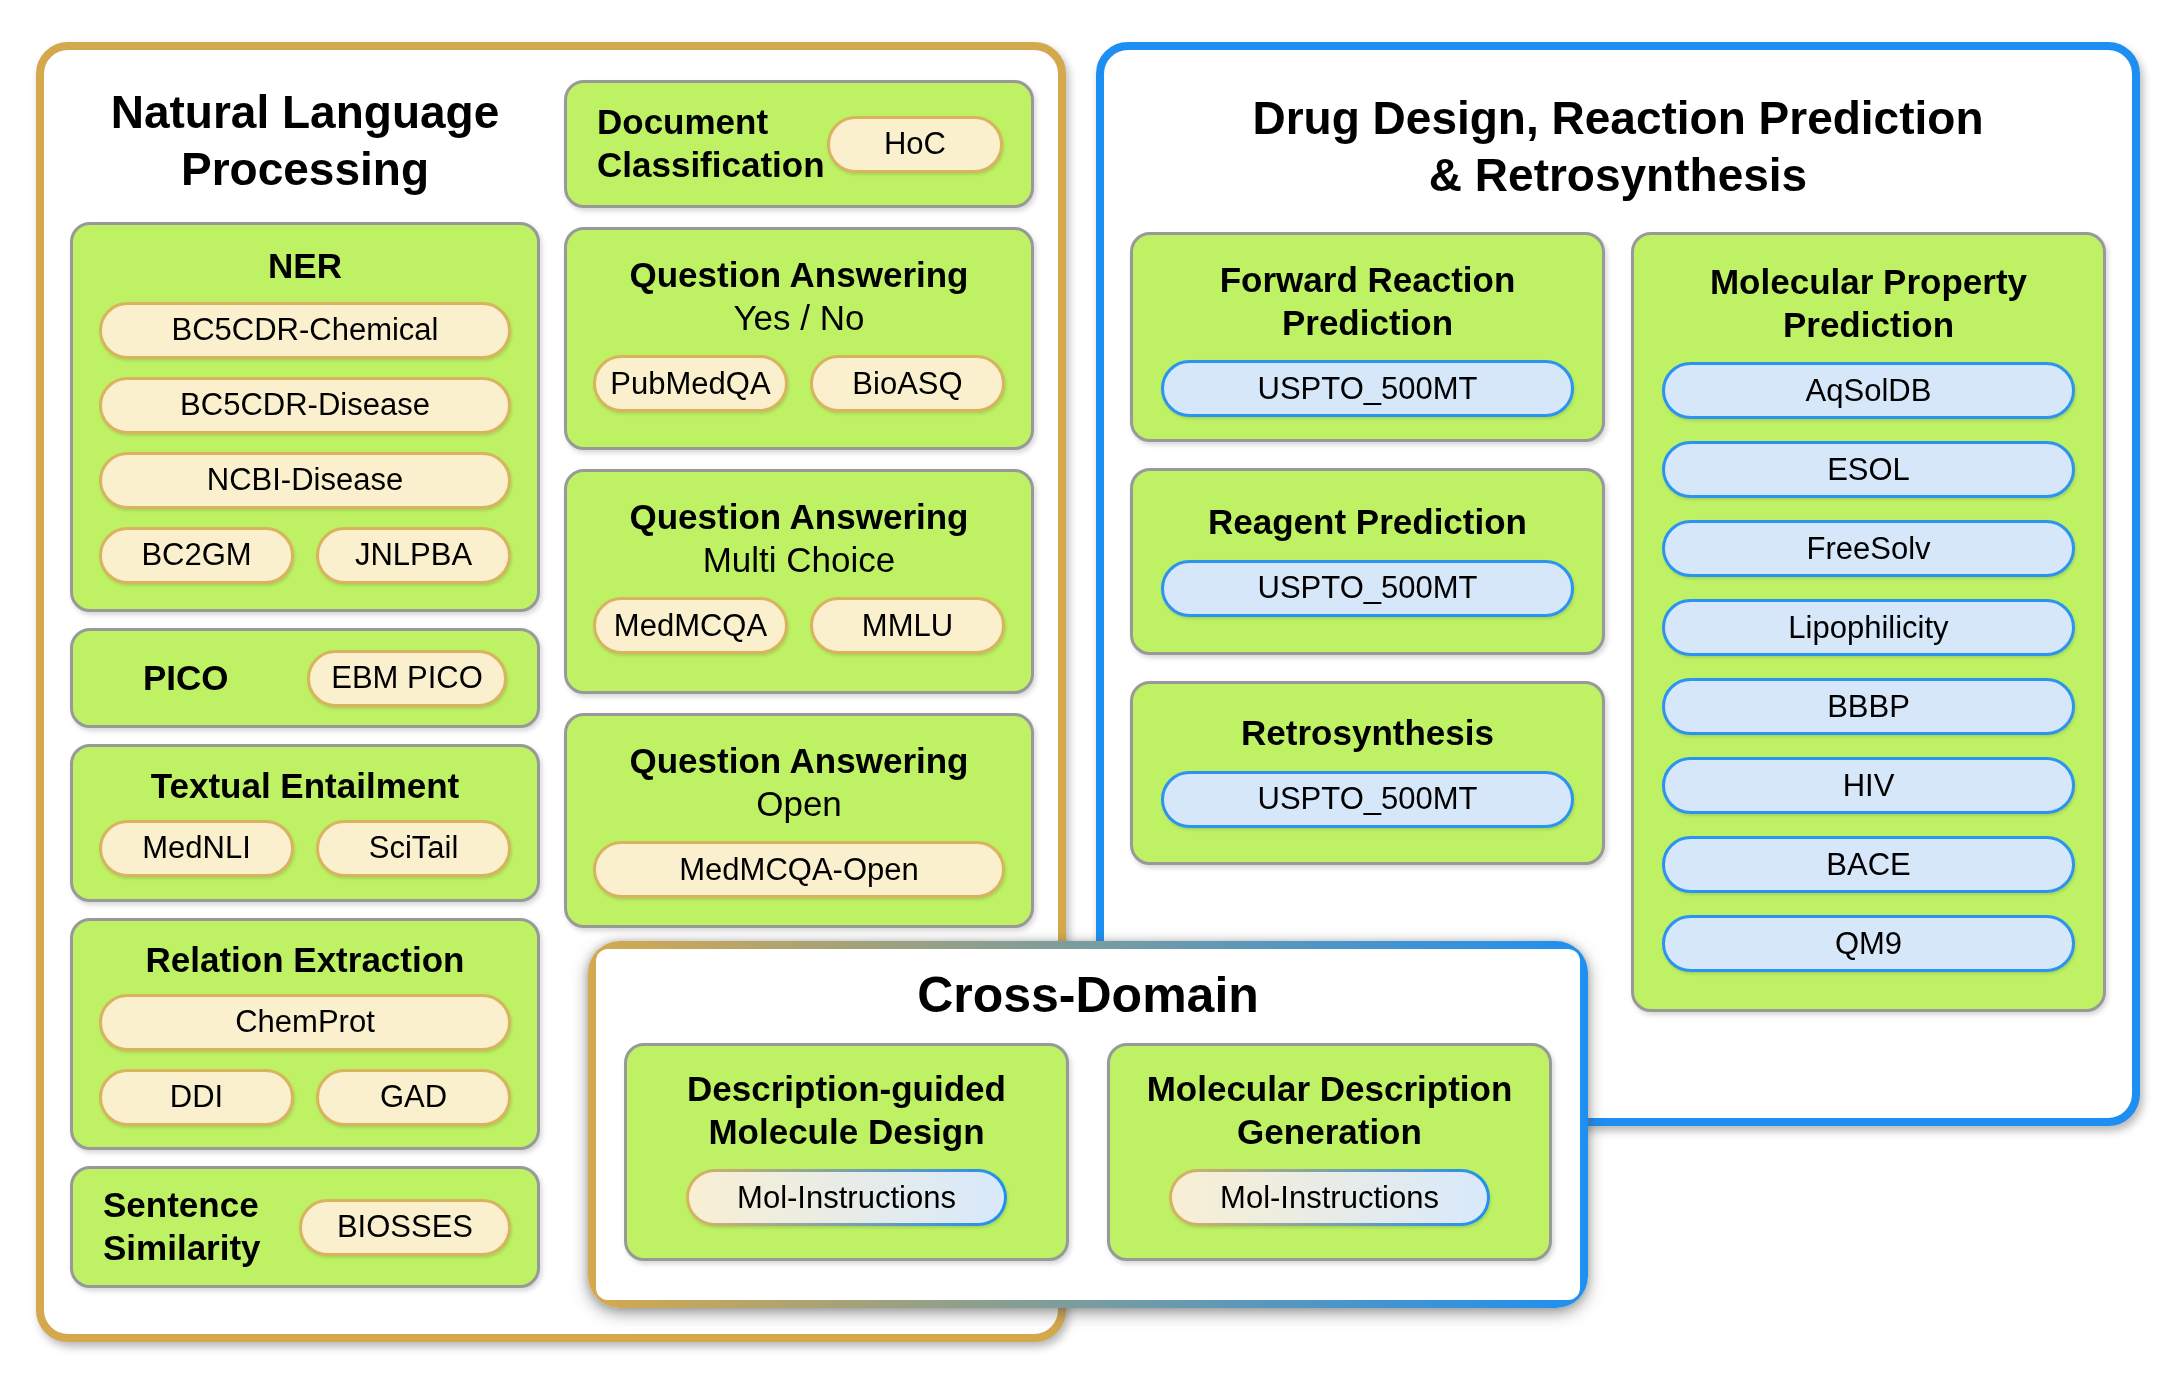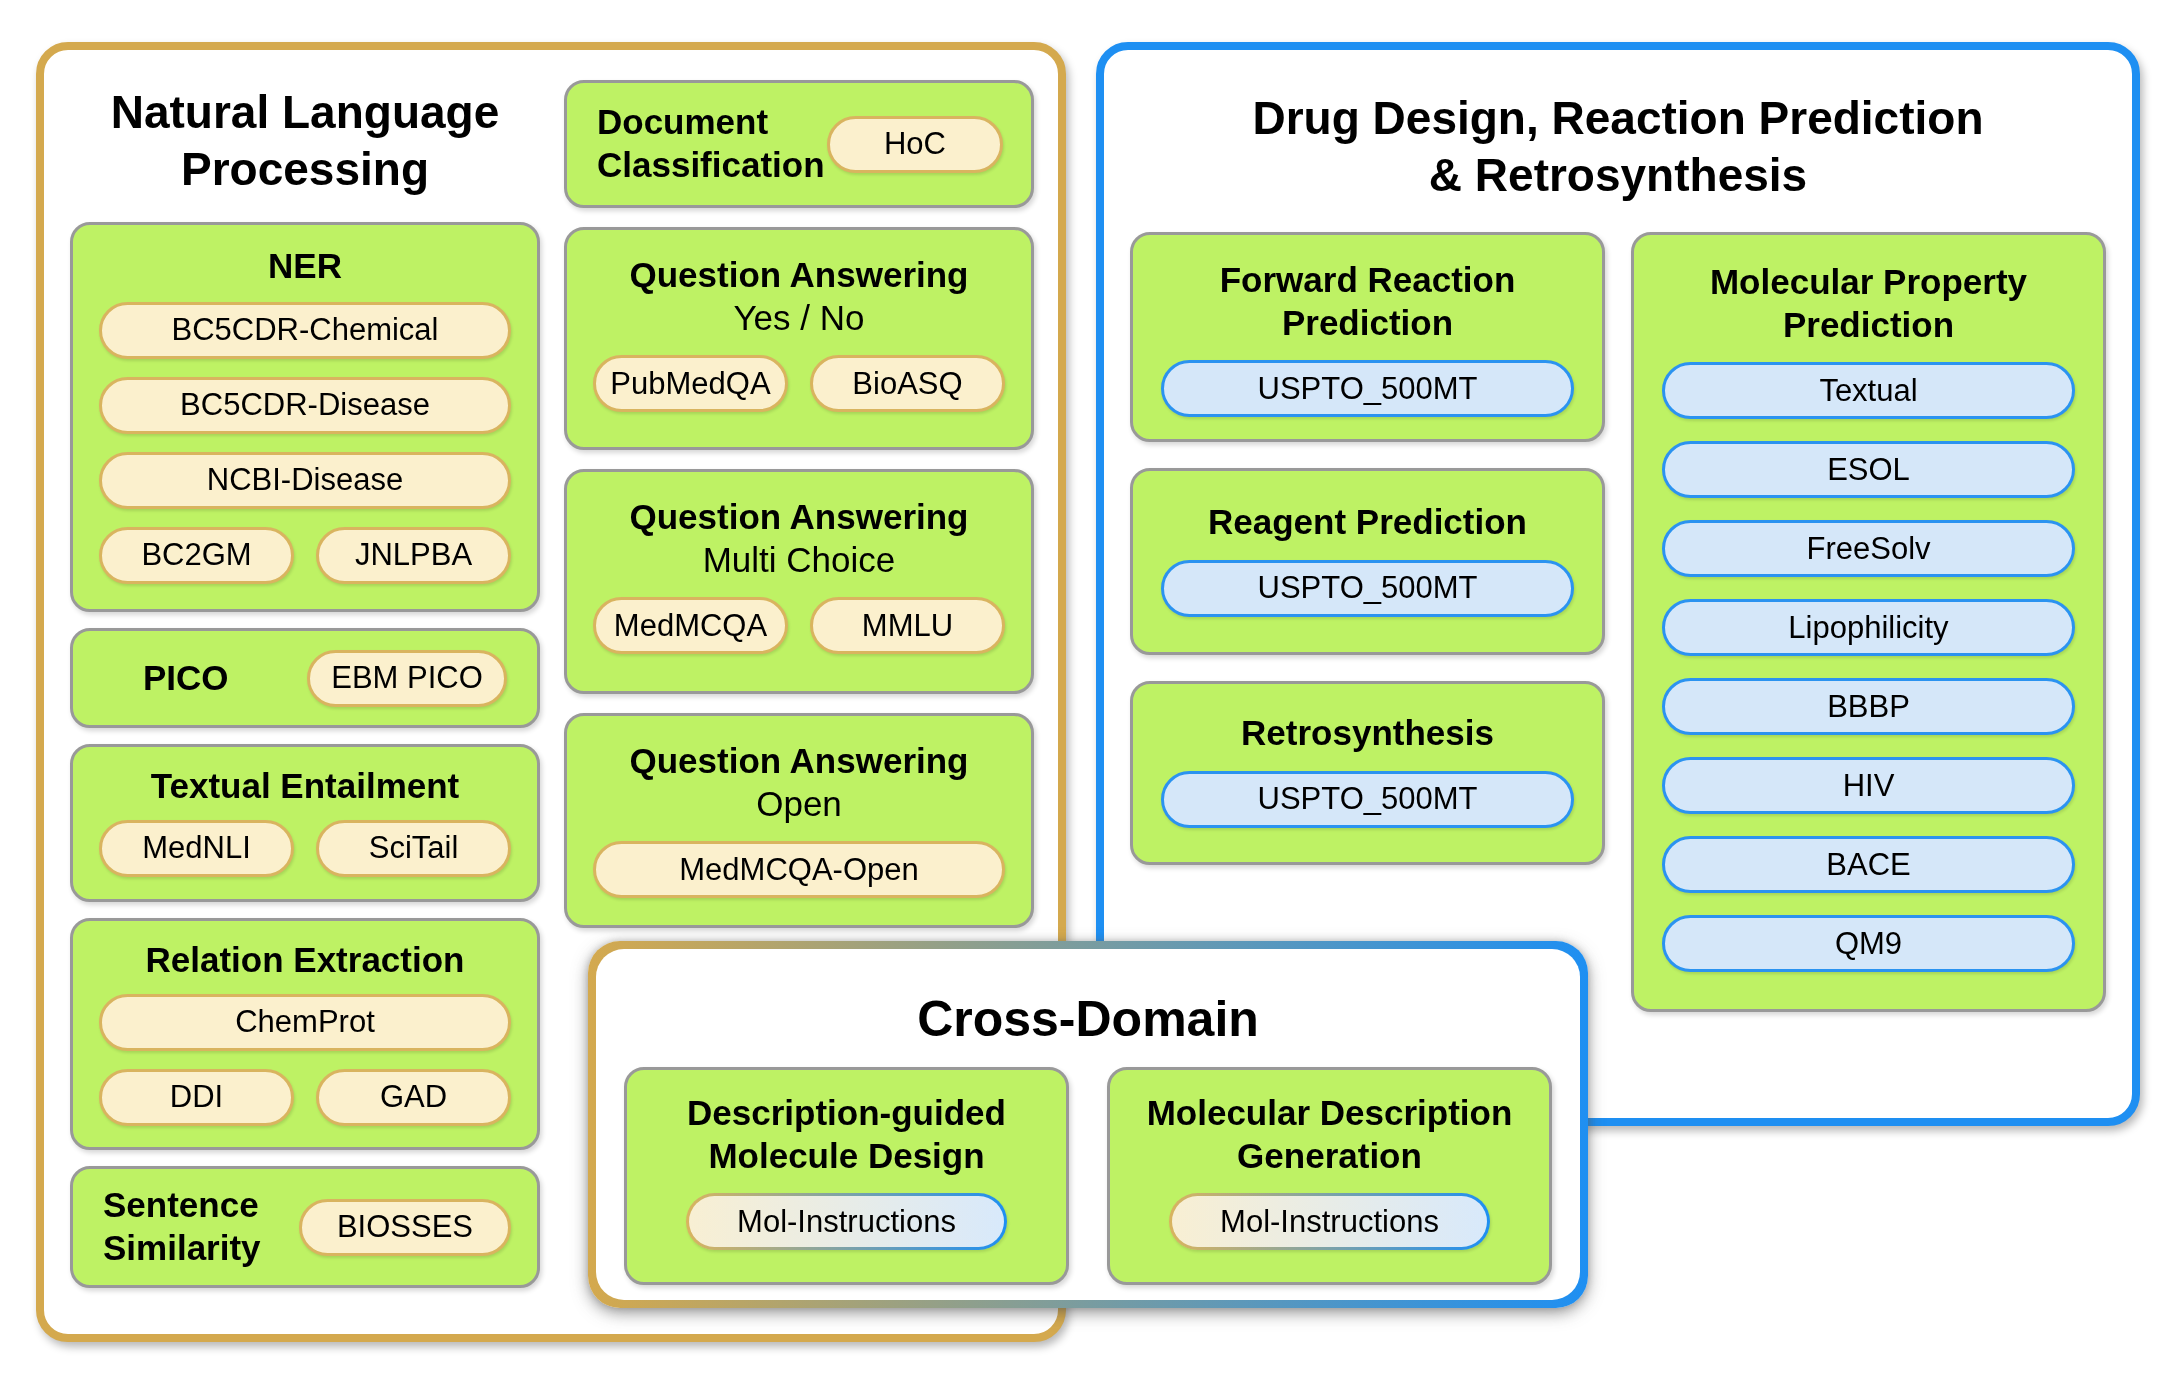--- a/index.html
+++ b/index.html
@@ -20,22 +20,22 @@
     border:8px solid var(--drug-accent,#1E8FF2); border-radius:32px;
     padding:28px 26px; box-shadow:3px 5px 9px rgba(0,0,0,.28);
   }
   .panel.cross {
     left:588px; top:941px; width:1000px; height:367px;
     background:linear-gradient(90deg, var(--nlp-accent,#D4A94E), var(--drug-accent,#1E8FF2));
     border-radius:32px; padding:8px;
     box-shadow:0 5px 16px rgba(70,70,70,.55), 0 0 6px rgba(120,120,120,.3);
   }
   .cross-inner {
-    background:#fff; width:100%; height:100%; border-radius:28px;
-    padding:32px 28px 0 28px; text-align:center;
+    background:#fff; width:100%; height:100%; border-radius:12px;
+    padding:8px 28px 0 28px; text-align:center;
   }
   .col { flex:1; display:flex; flex-direction:column; gap:16px; min-width:0; }
   .panel-title { font-weight:bold; font-size:46px; line-height:1.24; text-align:center; }
   .panel.nlp .panel-title { margin:4px 0 8px 0; }
   .panel.drug .panel-title { margin:12px 0 28px 0; }
   .title-line { display:block; }
   .cross-title { font-weight:bold; font-size:50px; line-height:1.2; margin:8px 0 18px 0; }
 
   .gbox {
     border:3.5px solid var(--box-border,#999999); border-radius:20px; background:#bef264;
@@ -235,21 +235,21 @@
         </div>
       </div>
 
       <div class="col">
         <div class="gbox box-drug box-prop">
           <div class="hdr">
             <span class="title-line">Molecular Property</span>
             <span class="title-line">Prediction</span>
           </div>
           <div class="stack">
-            <div class="pill b">Textual</div>
+            <div class="pill b">AqSolDB</div>
             <div class="pill b">ESOL</div>
             <div class="pill b">FreeSolv</div>
             <div class="pill b">Lipophilicity</div>
             <div class="pill b">BBBP</div>
             <div class="pill b">HIV</div>
             <div class="pill b">BACE</div>
             <div class="pill b">QM9</div>
           </div>
         </div>
 

